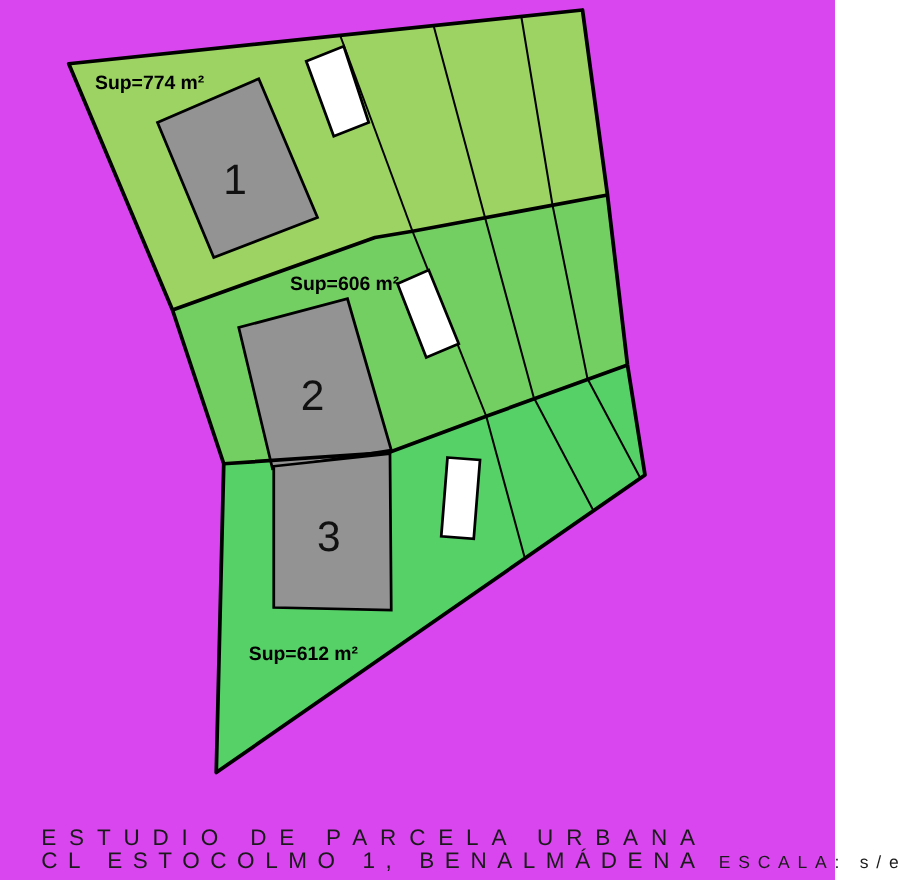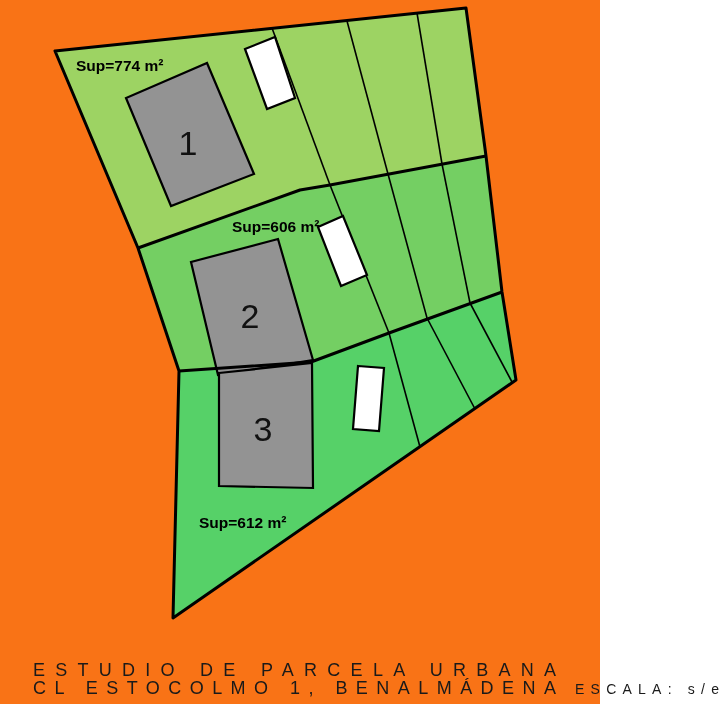--- a/index.html
+++ b/index.html
@@ -6,23 +6,23 @@
     margin: 0;
     padding: 0;
     background: #ffffff;
     width: 724px;
     height: 704px;
     overflow: hidden;
     font-family: "Liberation Sans", sans-serif;
   }
   .page {
     position: relative;
-    width: 600px;
+    width: 668px;
     height: 704px;
-    background: #f97316;
+    background: #d946ef;
   }
   svg { display: block; }
   .sup-label {
     font-family: "Liberation Sans", sans-serif;
     font-size: 15.5px;
     font-weight: 700;
     fill: #000000;
   }
   .bldg-num {
     font-family: "Liberation Sans", sans-serif;

